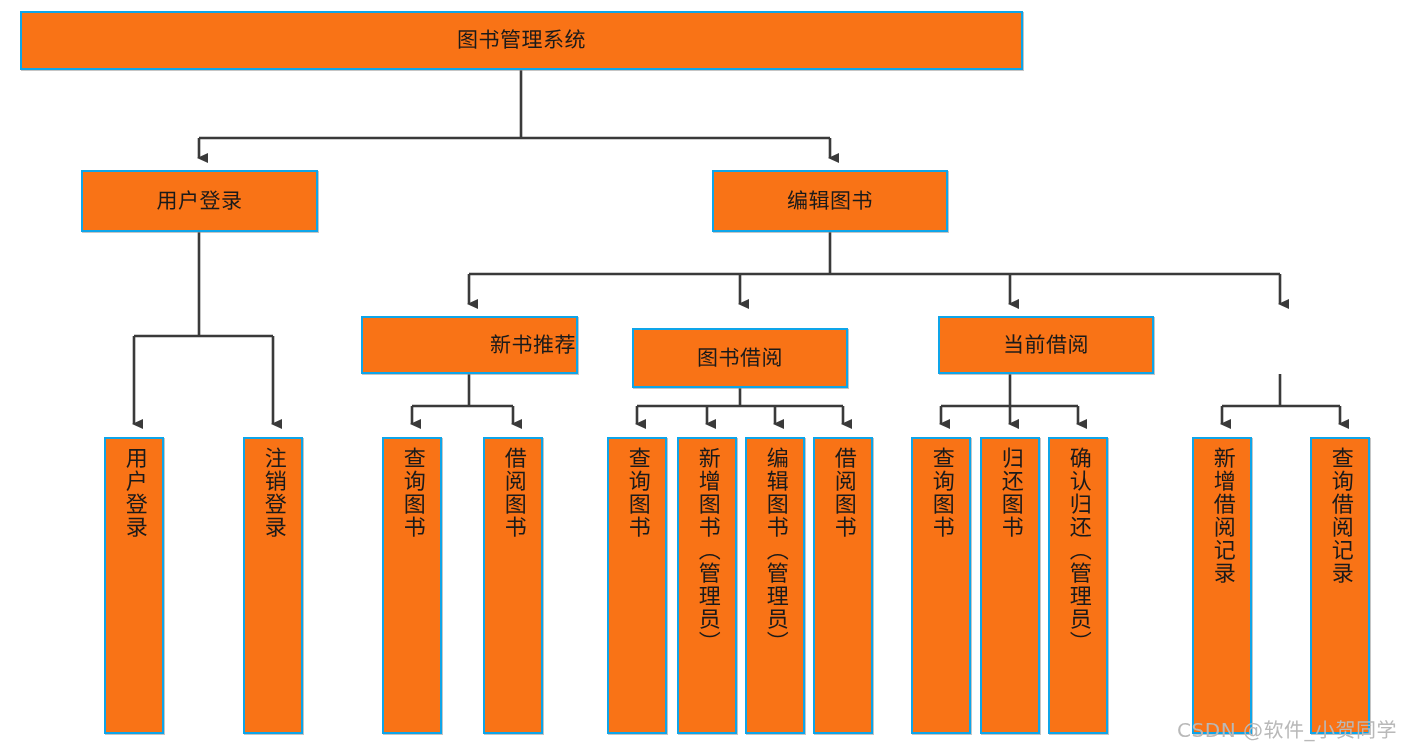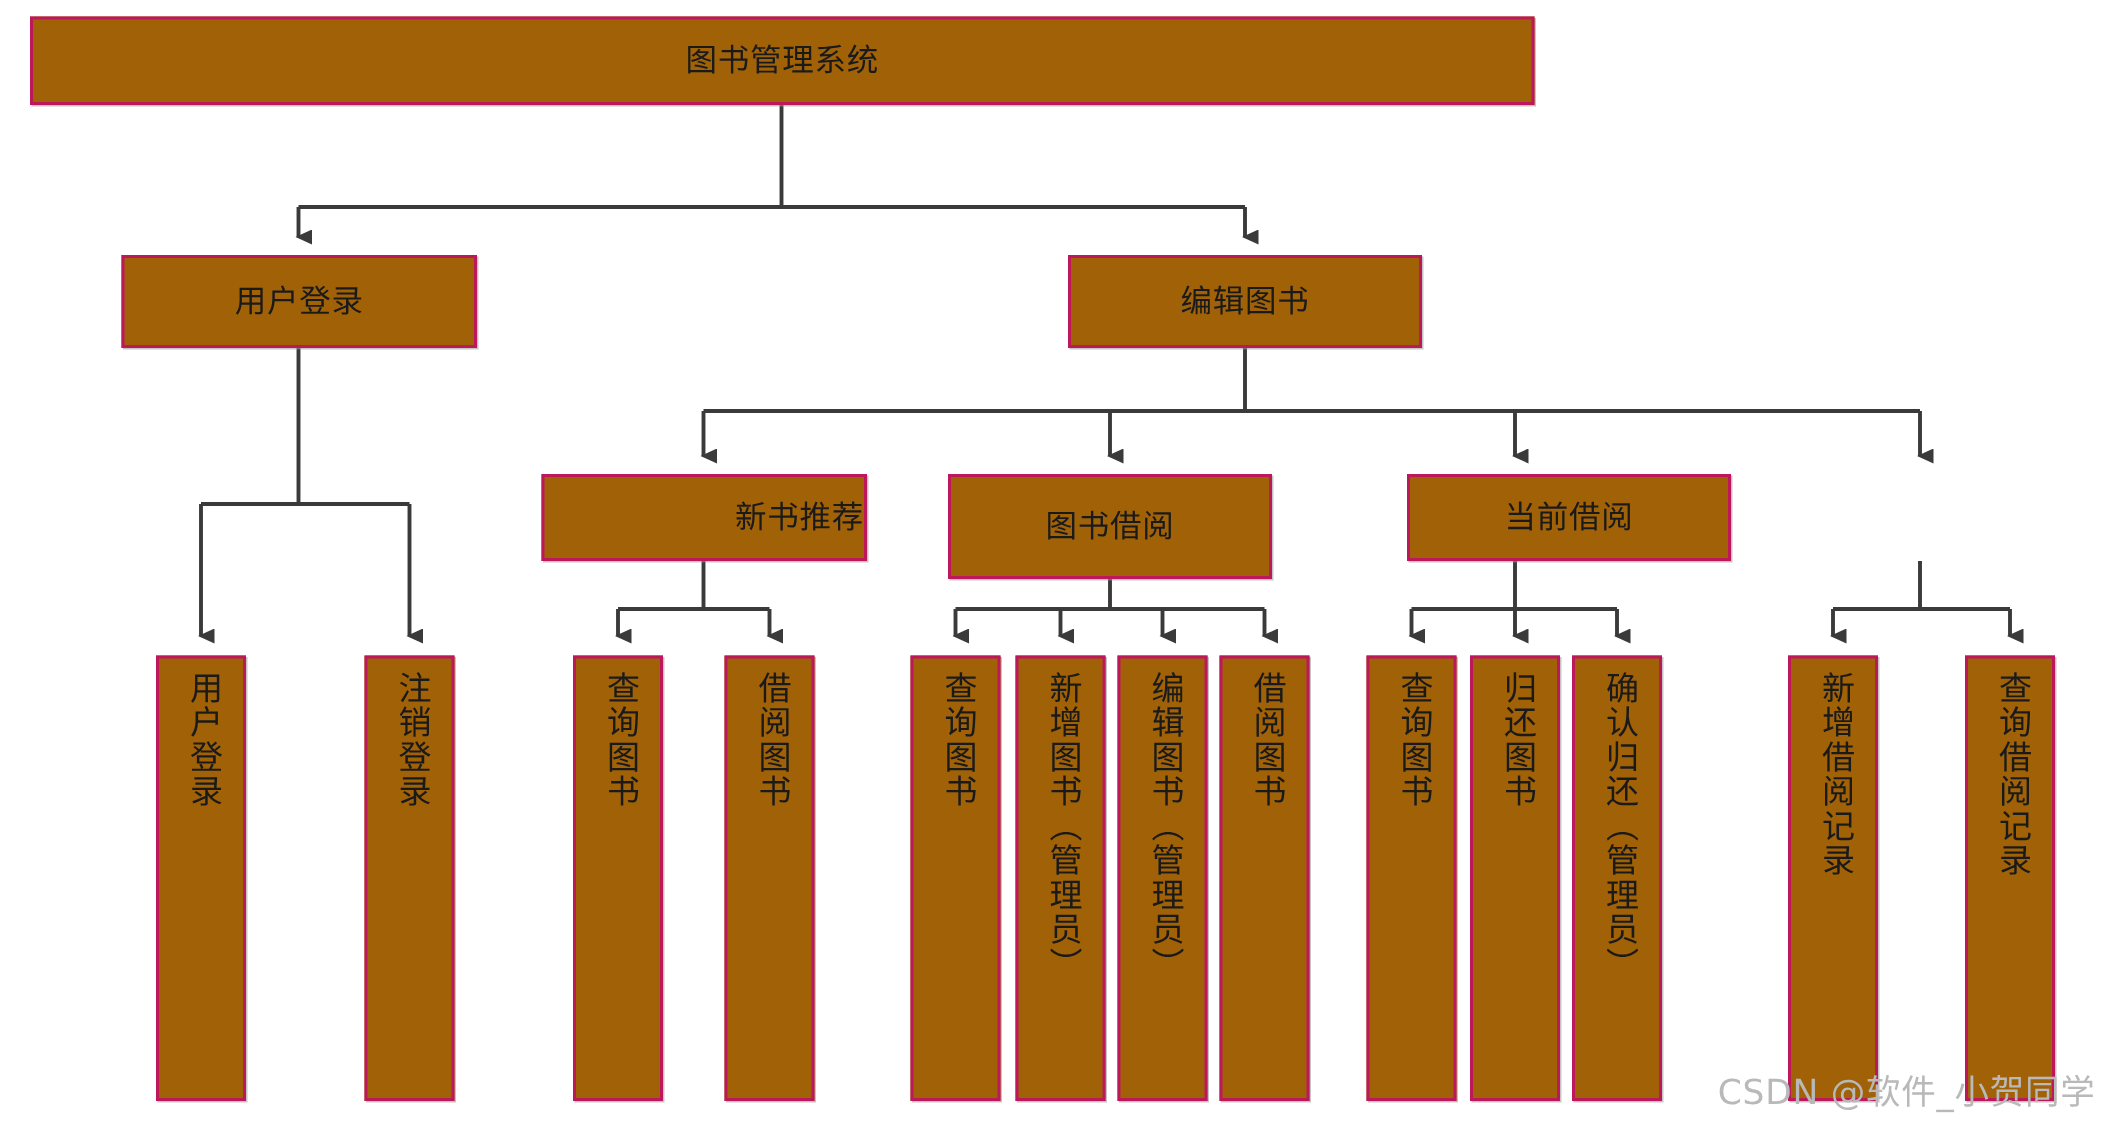--- a/index.html
+++ b/index.html
@@ -22,22 +22,22 @@
     position: absolute;
     left: 0;
     top: 0;
     width: 1405px;
     height: 747px;
     pointer-events: none;
   }
   .node {
     position: absolute;
     box-sizing: border-box;
-    background: #a16207;
-    border: 2px solid #be185d;
+    background: #f97316;
+    border: 2px solid #0ea5e9;
     display: flex;
     align-items: center;
     justify-content: center;
     color: #1a1a1a;
     box-shadow: 1px 1px 0 rgba(150,150,150,0.55);
   }
   .node-label {
     display: block;
     text-align: center;
     line-height: 1.18;
@@ -58,21 +58,21 @@
     text-orientation: upright;
     font-size: 22px;
     line-height: 1.06;
     letter-spacing: 1px;
     white-space: nowrap;
   }
   .watermark {
     position: absolute;
     right: 8px;
     bottom: 4px;
-    font-size: 23px;
+    font-size: 20px;
     color: #b9b9b9;
     letter-spacing: 0.5px;
     white-space: nowrap;
     font-family: "DejaVu Sans", "Liberation Sans", sans-serif;
   }
 </style>
 </head>
 <body>
 
 <div id="canvas">
@@ -134,21 +134,21 @@
   <div class="node horiz" style="left:81px; top:170px; width:237px; height:62px;">
     <span class="node-label">用户登录</span>
   </div>
   <div class="node horiz" style="left:712px; top:170px; width:236px; height:62px;">
     <span class="node-label">编辑图书</span>
   </div>
 
   <div class="node horiz" style="left:361px; top:316px; width:217px; height:58px;justify-content:flex-end;">
     <span class="node-label">新书推荐</span>
   </div>
-  <div class="node horiz" style="left:632px; top:316px; width:216px; height:70px;">
+  <div class="node horiz" style="left:632px; top:328px; width:216px; height:60px;">
     <span class="node-label">图书借阅</span>
   </div>
   <div class="node horiz" style="left:902px; top:316px; width:216px; height:58px;margin-left:36px;">
     <span class="node-label">当前借阅</span>
   </div>
 
   <div class="node vert" style="left:104px; top:437px; width:60px; height:297px;">
     <span class="node-label">用户登录</span>
   </div>
   <div class="node vert" style="left:243px; top:437px; width:60px; height:297px;">

